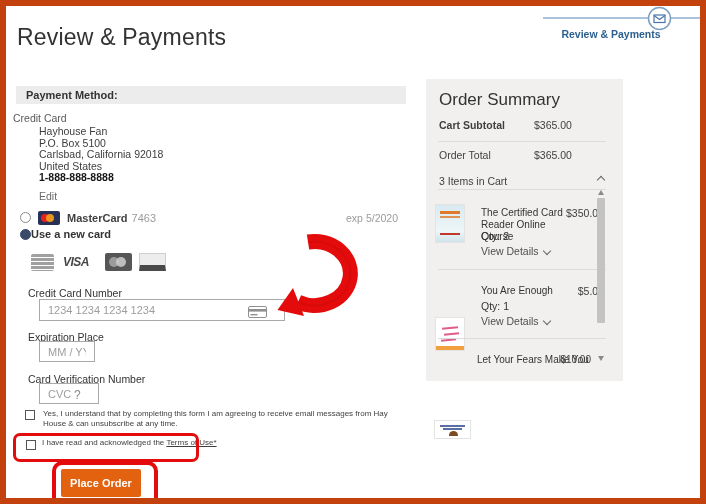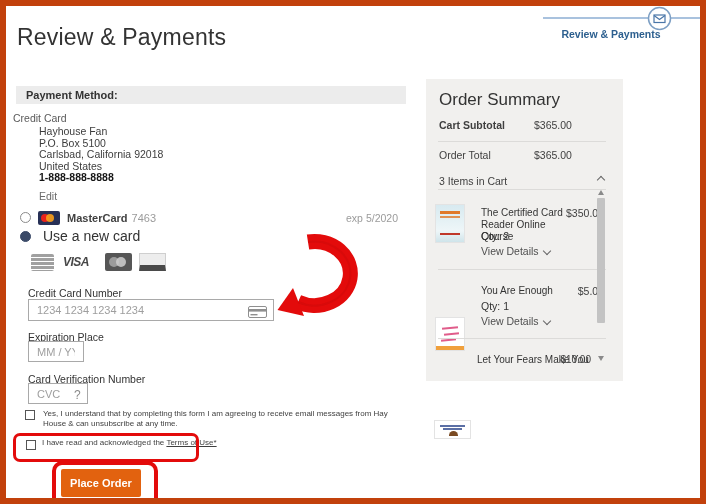--- a/index.html
+++ b/index.html
@@ -30,32 +30,32 @@
   .mc-icon i{position:absolute;top:3px;width:8px;height:8px;border-radius:50%;}
   .mc-icon .c1{left:3px;background:#e8231d;}
   .mc-icon .c2{left:8px;background:#f79e1b;opacity:.92;}
   .mc-icon.gray{background:#565656;width:27px;height:18px;}
   .mc-icon.gray i{top:4px;width:10px;height:10px;}
   .mc-icon.gray .c1{left:4px;background:#9c9c9c;}
   .mc-icon.gray .c2{left:11px;background:#cfcfcf;opacity:.85;}
   .brand{font-size:11px;font-weight:700;color:#414141;margin-left:7px;}
   .last4{font-size:11px;color:#9b9b9b;margin-left:4px;}
   .exp{margin-left:auto;font-size:10.5px;color:#9b9b9b;}
-  .newcard-row{left:14px;top:222px;display:flex;align-items:center;gap:12px;font-size:14px;color:#333;}
+  .newcard-row{left:14px;top:222px;display:flex;align-items:center;gap:0;font-size:11px;color:#333;font-weight:bold;}
 
   
   .cards-row{left:25px;top:246px;display:flex;align-items:center;gap:7px;height:20px;}
   .amex{width:23px;height:17px;border-radius:2px;background:repeating-linear-gradient(180deg,#a0a0a0 0 3px,#ffffff 3px 4px);}
   .visa{width:30px;height:17px;font-size:12px;font-weight:700;font-style:italic;color:#474747;letter-spacing:-.5px;line-height:17px;text-align:center;}
   .discover{width:27px;height:18px;background:#ededed;border:1px solid #cfcfcf;border-bottom:6px solid #4a4a4a;box-sizing:border-box;text-align:center;}
   .discover span{font-size:4px;font-weight:700;color:#4a4a4a;line-height:10px;}
 
   
   .fld-label{font-size:10.5px;color:#333;}
-  .fld{border:1px solid #a9a9a9;background:#fff;font-size:11px;color:#555;padding:0 8px;box-sizing:border-box;font-family:inherit;}
+  .fld{border:1px solid #a9a9a9;background:#fff;font-size:11px;color:#555;padding:0 8px;box-sizing:border-box;font-family:inherit;margin-left:11px;}
   .fld::placeholder{color:#9e9e9e;opacity:1;}
   .ccnum-wrap{left:22px;top:293px;width:246px;height:22px;}
   .ccnum-wrap input{width:100%;height:100%;}
   .card-glyph{position:absolute;right:7px;top:5px;width:19px;height:12px;}
   .help-q{left:68px;top:382px;font-size:12px;color:#8a8a8a;}
 
   
   .cbx{width:8px;height:8px;border:1px solid #555;background:#fff;display:inline-block;box-sizing:content-box;}
   .optin-text{left:37px;top:403px;width:352px;font-size:8px;line-height:1.3;color:#3f3f3f;}
   .terms-text{left:36px;top:432px;font-size:8px;color:#3f3f3f;white-space:nowrap;}

